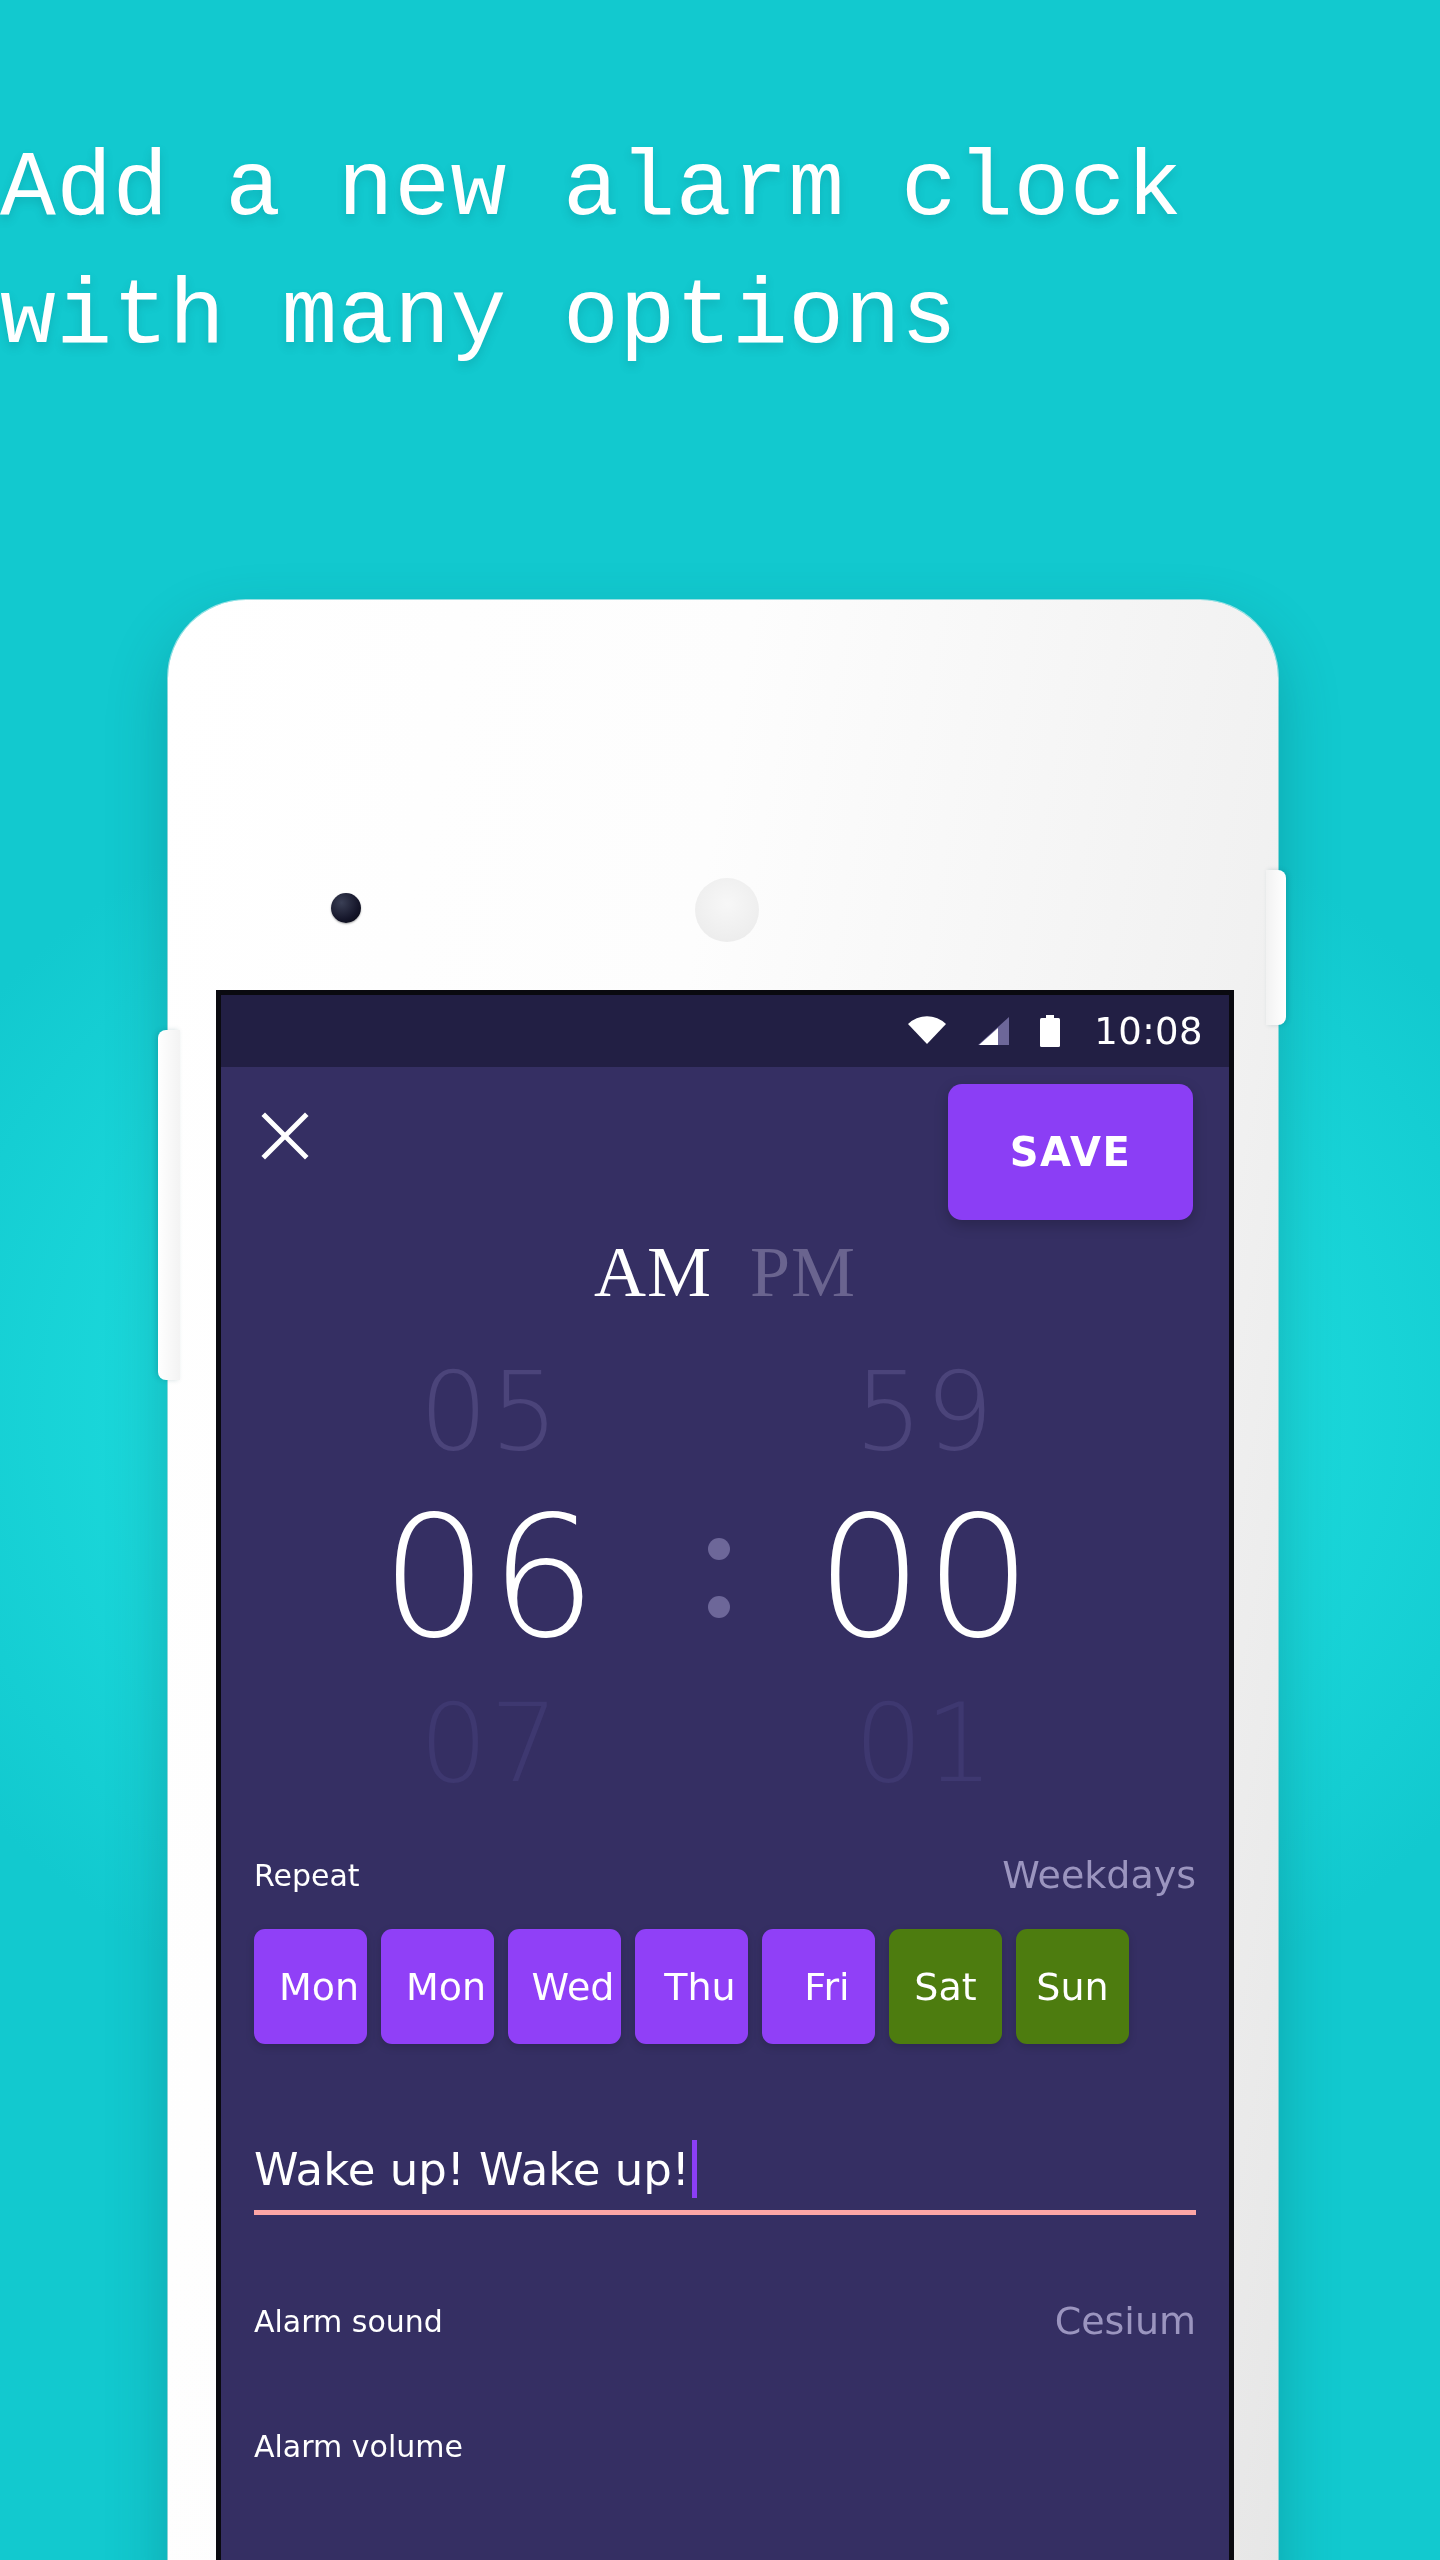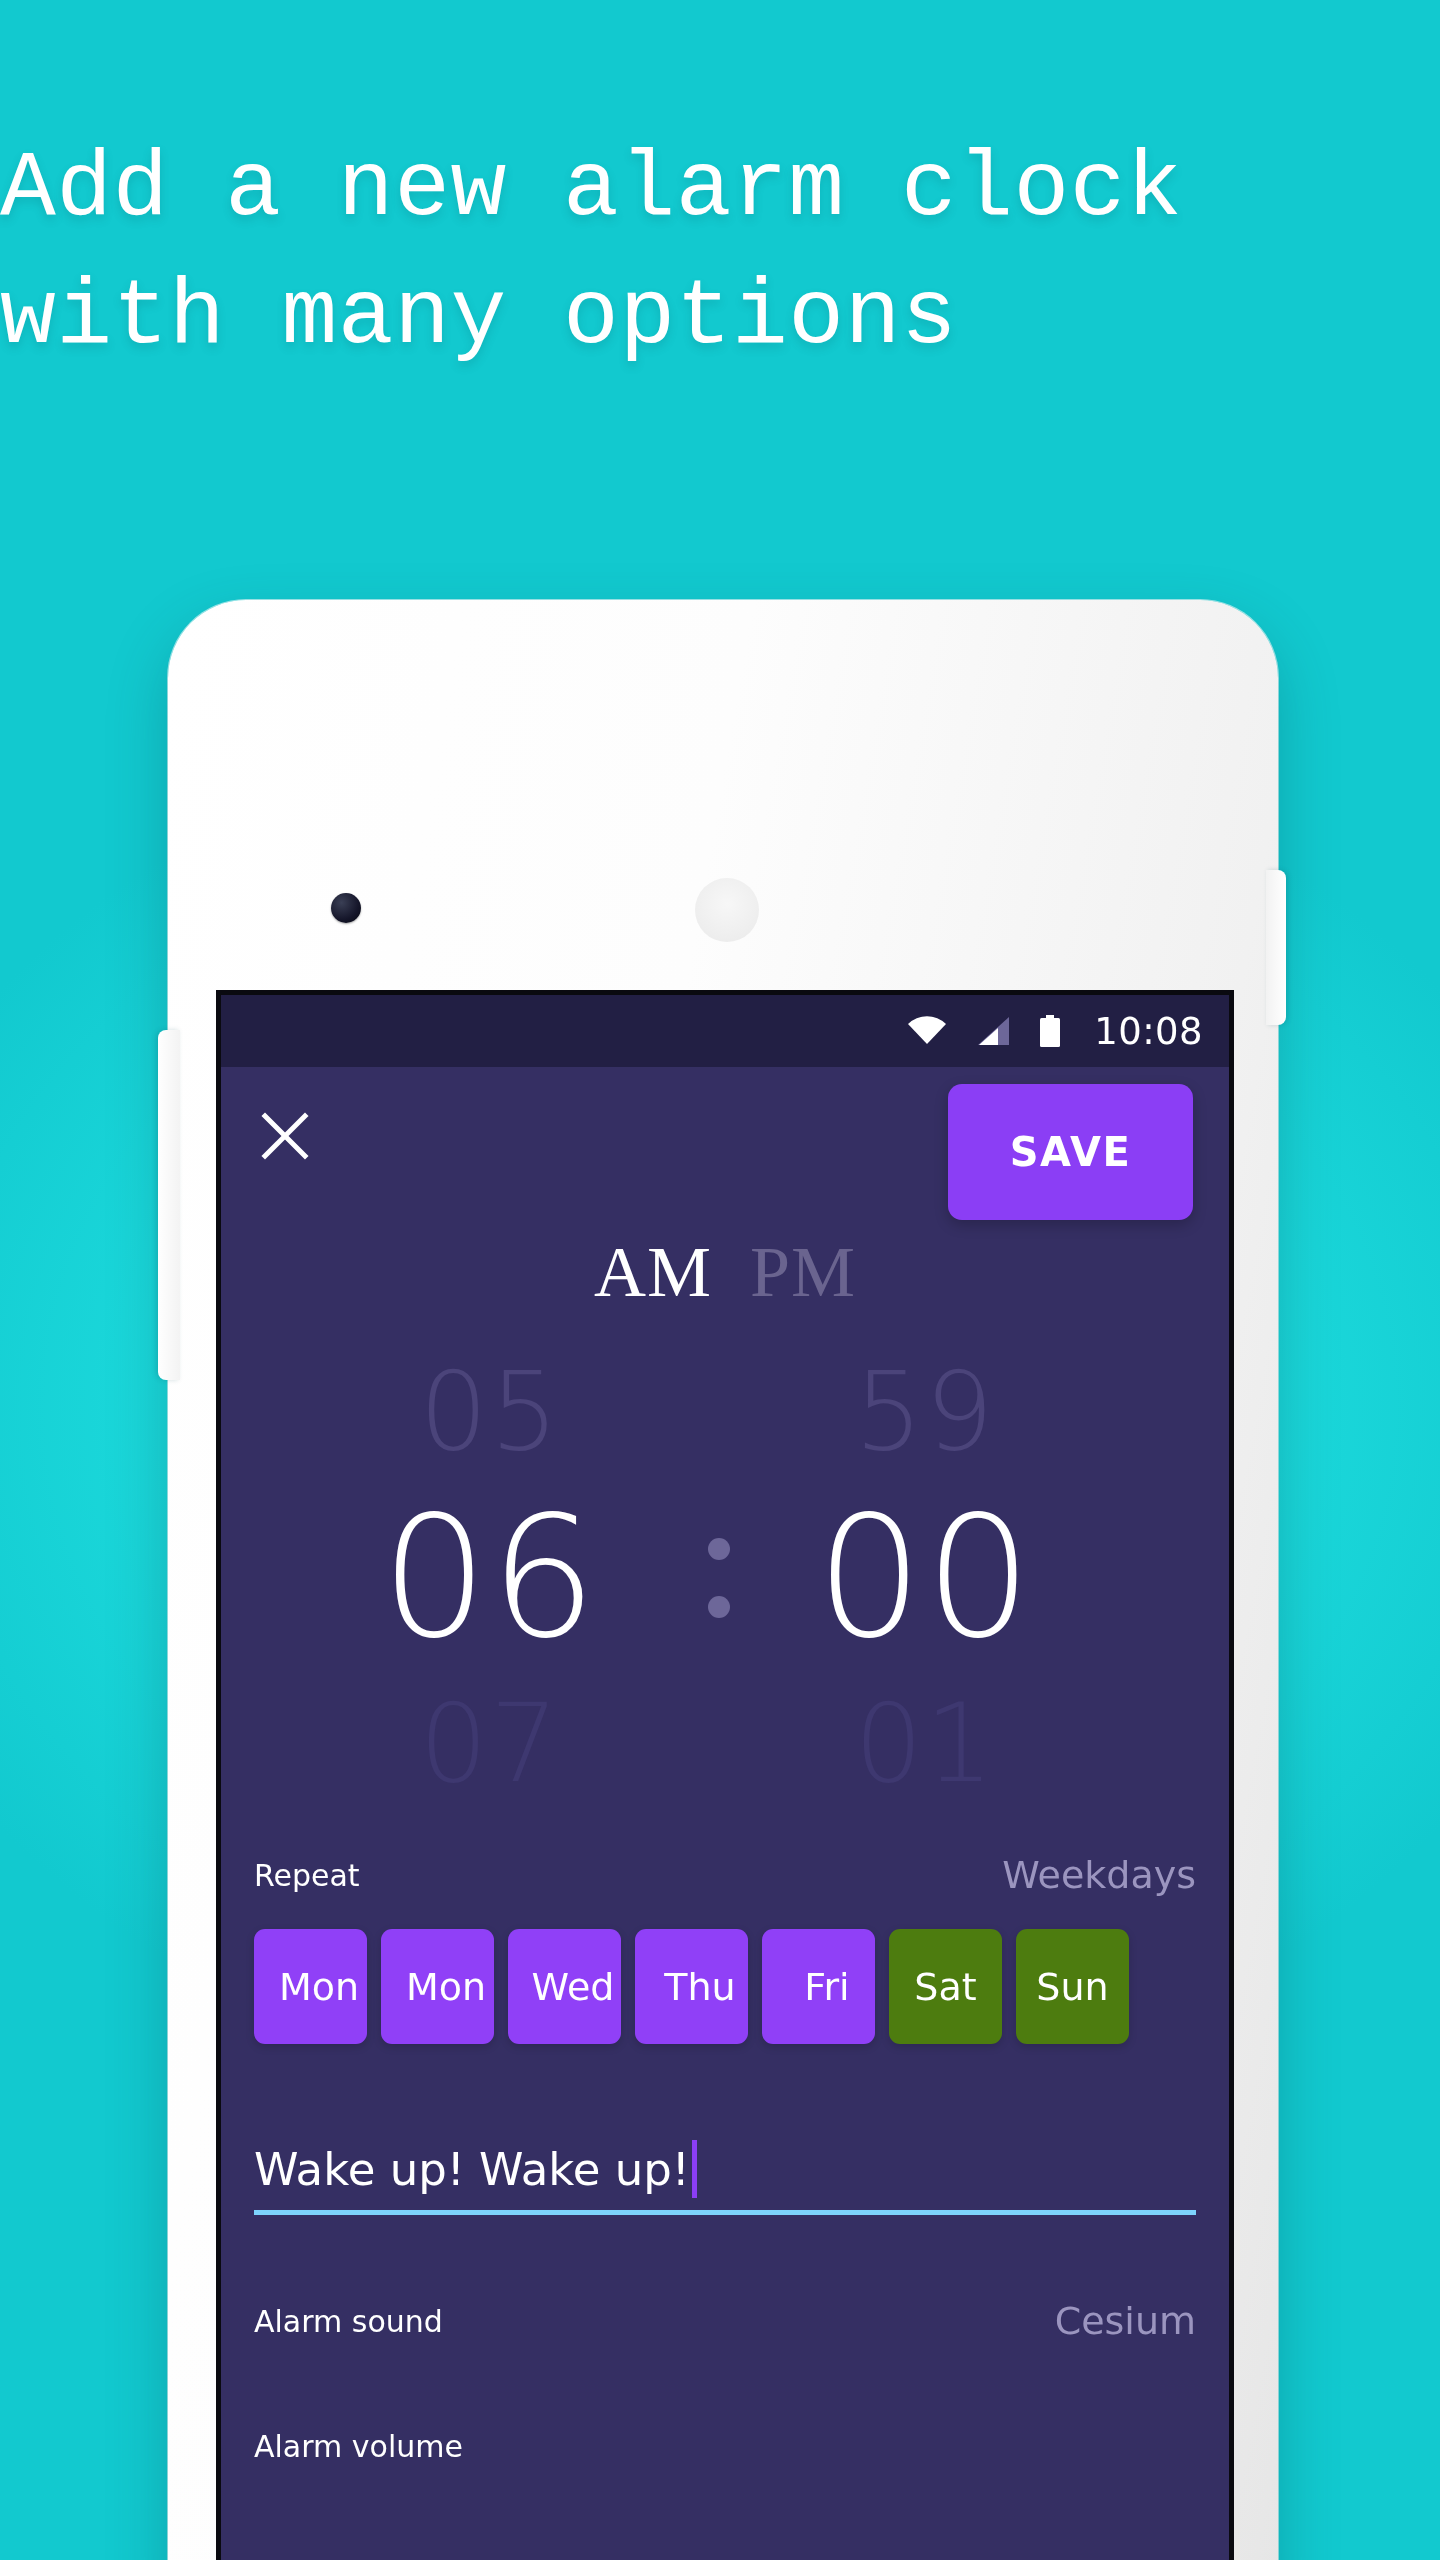--- a/index.html
+++ b/index.html
@@ -257,21 +257,21 @@
     box-shadow:0 3px 8px rgba(0,0,0,0.16);
   }
   .day-chip.on  { background:#9040f7;padding-left:17px; }
   .day-chip.off { background:#4d7c0f; }
 
   
   #label-field {
     margin-top:96px;
     position:relative;
     padding-bottom:12px;
-    border-bottom:5px solid #7dd3fc;
+    border-bottom:5px solid #fca5a5;
     display:flex;
     align-items:center;
   }
   #label-text {
     color:#ffffff;
     font-size:45px;
     font-family:"DejaVu Sans", sans-serif;
     white-space:pre;
   }
   #label-caret {

